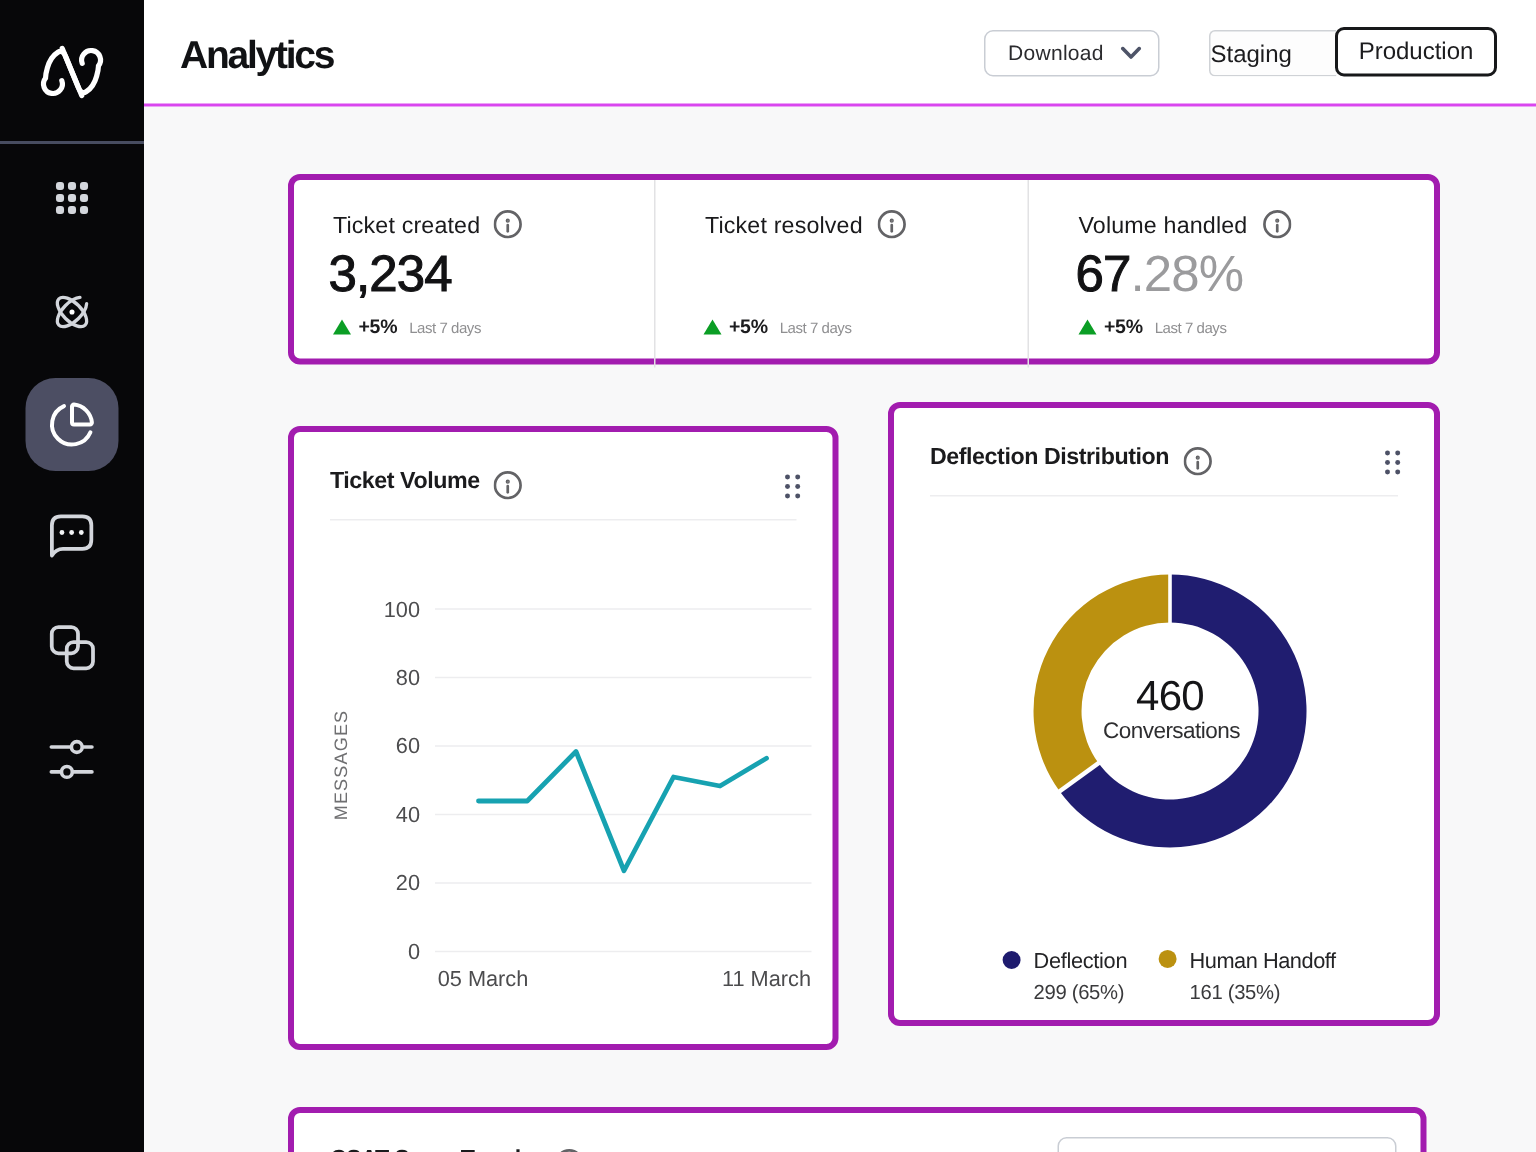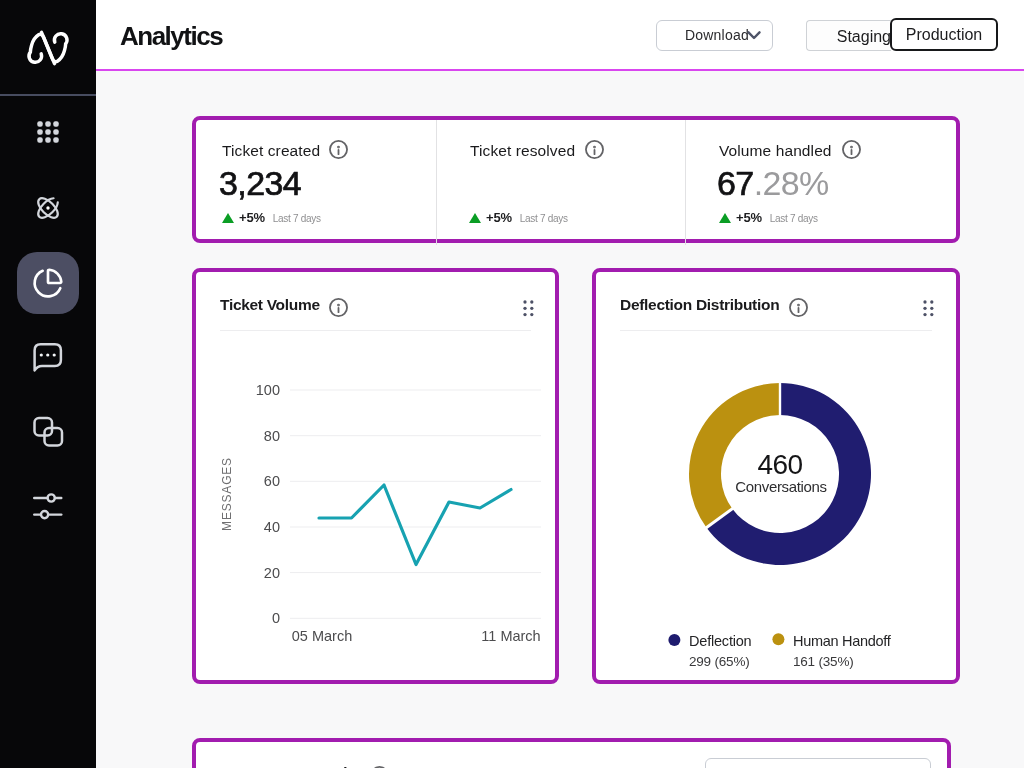--- a/index.html
+++ b/index.html
@@ -9,24 +9,24 @@
   #sidebar { position:absolute; left:0; top:0; width:96px; height:768px; background:#070709; }
   #logo-divider { position:absolute; left:0; top:94px; width:96px; height:1.5px; background:#474c60; }
   .navbtn { position:absolute; left:17px; width:62px; height:62px; display:flex;
     align-items:center; justify-content:center; border-radius:20px; }
   #header { position:absolute; left:96px; top:0; width:928px; height:71px; background:#ffffff;
     border-bottom:2px solid #d946ef; }
   #title { position:absolute; left:24px; font-size:26px; font-weight:700;
     color:#111214; letter-spacing:-1.5px; top:20.5px; }
   #dlbtn { position:absolute; left:560px; top:20px; width:117px; height:31px;
     border:1px solid #c9cdd4; border-radius:6px; background:#fff; }
-  #dlbtn span { position:absolute; left:28px; top:7px; font-size:14px; color:#2b2b2e; letter-spacing:0.2px;}
+  #dlbtn span { position:absolute; left:15px; top:7px; font-size:14px; color:#2b2b2e; letter-spacing:0.2px;}
   #seg-staging { position:absolute; left:710px; top:20px; width:85px; height:31px;
     border:1px solid #cfd2d6; border-right:none; border-radius:4px 0 0 4px; background:#fdfdfd;
-    font-size:16px; color:#1c1c1e; text-align:right; line-height:31px;}
+    font-size:16px; color:#1c1c1e; text-align:left; line-height:31px;}
   #seg-prod { position:absolute; left:794px; top:18px; width:108px; height:33px;
     border:2.5px solid #17181a; border-radius:6px; background:#fff;
     font-size:16px; color:#1c1c1e; text-align:center; line-height:30px;}
   .card { position:absolute; background:#fff; border:4px solid #a21caf; border-radius:8px;margin-left:16px; }
   .cardhead { position:absolute; left:24px; top:24px; font-size:15.5px; font-weight:700; color:#1b1b1d; letter-spacing:-0.3px;}
   .carddiv { position:absolute; left:24px; right:24px; top:58px; height:1px; background:#ededef; }
   .statlabel { position:absolute; top:22px; font-size:15.5px; color:#1a1a1c; letter-spacing:0.1px; }
   .statnum { position:absolute; top:46px; font-size:34px; font-weight:400; color:#121214; letter-spacing:-0.6px; -webkit-text-stroke:0.7px #121214; line-height:1;}
   .statnum .gray { color:#9b9b9d; -webkit-text-stroke:0 transparent; font-weight:400; }
   .trendrow { position:absolute; top:90px; font-size:13px; height:14px; }
@@ -127,21 +127,21 @@
   <div class="statlabel" style="left:523px">Volume handled</div>
   <svg class="abs infoicon" style="left:646px;top:20px" width="19" height="19" viewBox="0 0 19 19" fill="none" stroke="#636366" stroke-width="1.8" stroke-linecap="round">
       <circle cx="9.5" cy="9.5" r="8.55"></circle>
       <line x1="9.5" y1="10" x2="9.5" y2="14.2"></line>
       <circle cx="9.5" cy="7.1" r="0.5" fill="#636366"></circle>
     </svg>
   <div class="statnum" style="left:521px">67<span class="gray">.28%</span></div>
   <div class="trendrow" style="left:523px"><span class="tri"></span><span class="plus5">+5%</span><span class="last7">Last 7 days</span></div>
 </div>
 
-<div class="card" style="left:176px;top:268px;width:367px;height:416px">
+<div class="card" style="left:176px;top:284px;width:367px;height:416px">
   <div class="cardhead">Ticket Volume</div>
   <svg class="abs infoicon" style="left:133px;top:26px" width="19" height="19" viewBox="0 0 19 19" fill="none" stroke="#636366" stroke-width="1.8" stroke-linecap="round">
       <circle cx="9.5" cy="9.5" r="8.55"></circle>
       <line x1="9.5" y1="10" x2="9.5" y2="14.2"></line>
       <circle cx="9.5" cy="7.1" r="0.5" fill="#636366"></circle>
     </svg>
   <svg class="abs" style="left:325.5px;top:26.5px" width="13" height="19" viewBox="0 0 13 19" fill="#4d5166">
     <circle cx="3" cy="3" r="1.65"></circle>
       <circle cx="9.8" cy="3" r="1.65"></circle>
     <circle cx="3" cy="9.3" r="1.65"></circle>

